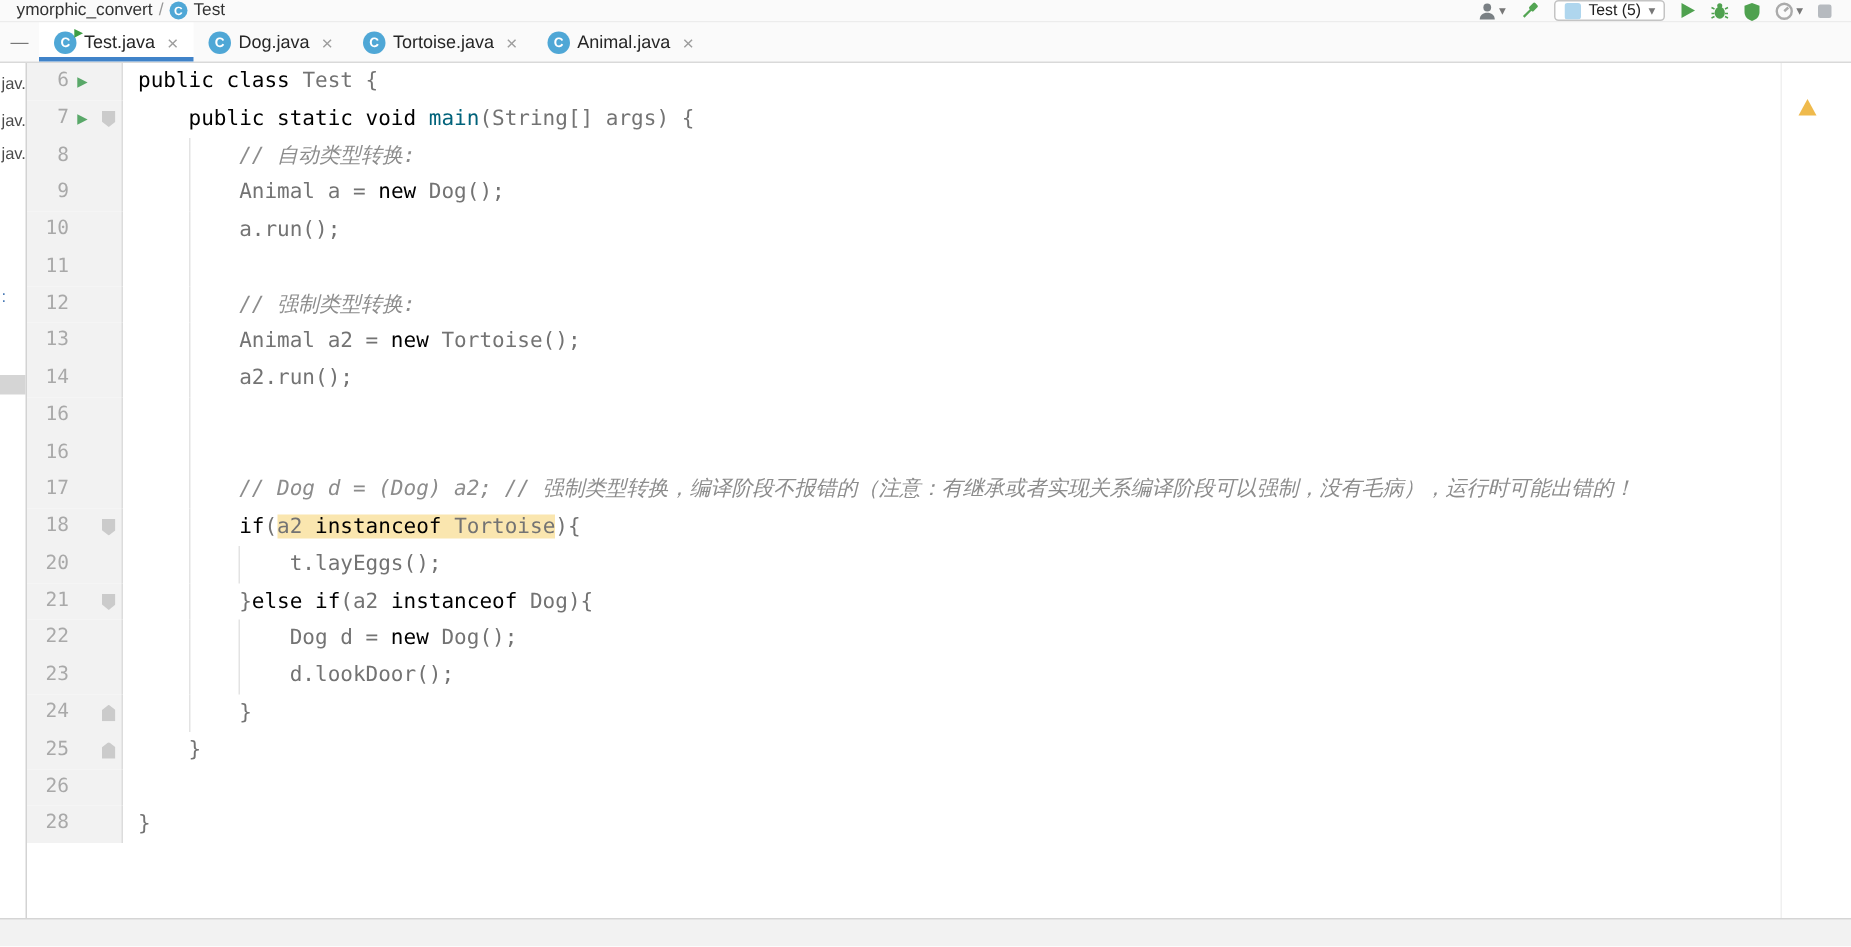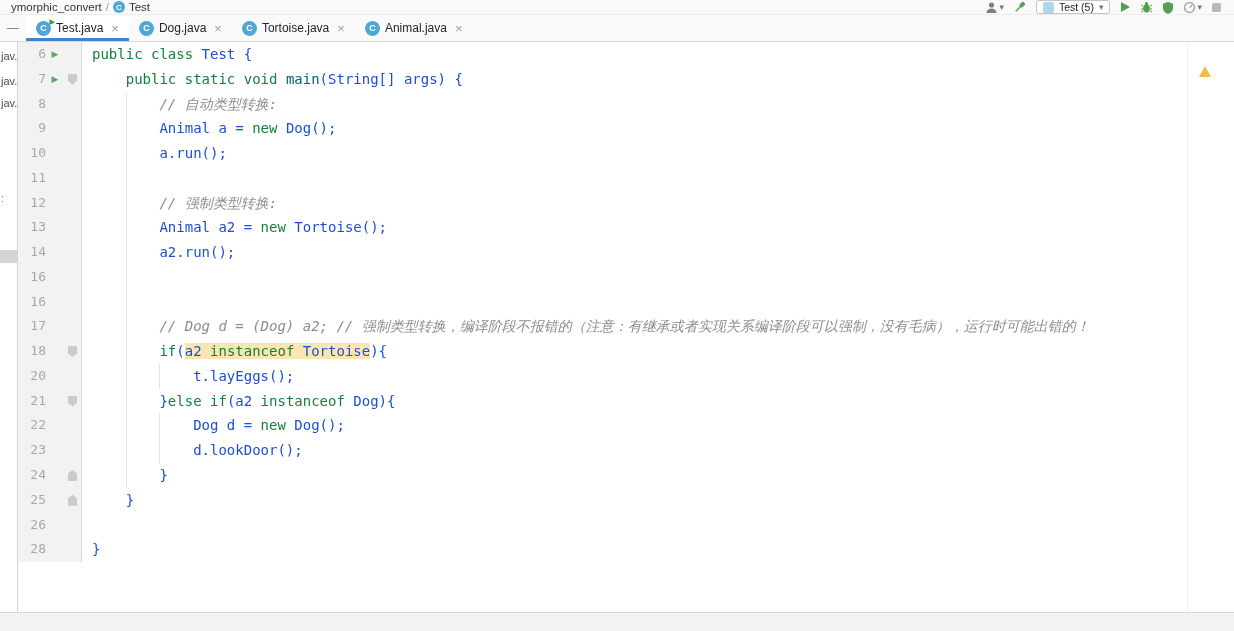--- a/index.html
+++ b/index.html
@@ -56,21 +56,21 @@
     font-size:13px; color:#A9A9A9; line-height:24.78px; }
   .gico { width:18px; text-align:center; }
   .runarrow { color:#59A869; font-size:9px; }
   .gfold { width:17px; display:flex; align-items:center; justify-content:center; }
   .fold-down, .fold-up { display:block; width:9px; height:11px; background:#CBCBCB; }
   .fold-down { clip-path:polygon(0 0,100% 0,100% 68%,50% 100%,0 68%); }
   .fold-up   { clip-path:polygon(50% 0,100% 32%,100% 100%,0 100%,0 32%); }
   .code { flex:1; position:relative; margin:0; padding:0 0 0 10px; white-space:pre;
     font-family:"DejaVu Sans Mono", monospace; font-size:14px; line-height:24.78px; color:#000; }
   .guide { position:absolute; top:0; bottom:0; width:1px; background:#E3E3E3; }
-  .kw { color:#15803d; } .p { color:#1d4ed8; }
+  .kw { color:#000000; } .p { color:#737373; }
   .cm { color:#8C8C8C; font-style:italic; }
   .m  { color:#00627A; }
   .hl { background:#FAE6AF; }
   .caret-row .gutter, .caret-row .code { background:#FAF2D7; }
   .caret { display:inline-block; width:2px; height:15px; background:#111;
     vertical-align:-2px; }
 
   .warn-wrap { position:absolute; top:7px; right:22px; width:13px; height:11px; }
   .warn-tri { width:0; height:0; border-left:6.5px solid transparent;
     border-right:6.5px solid transparent; border-bottom:11px solid #EFBA4C; }

